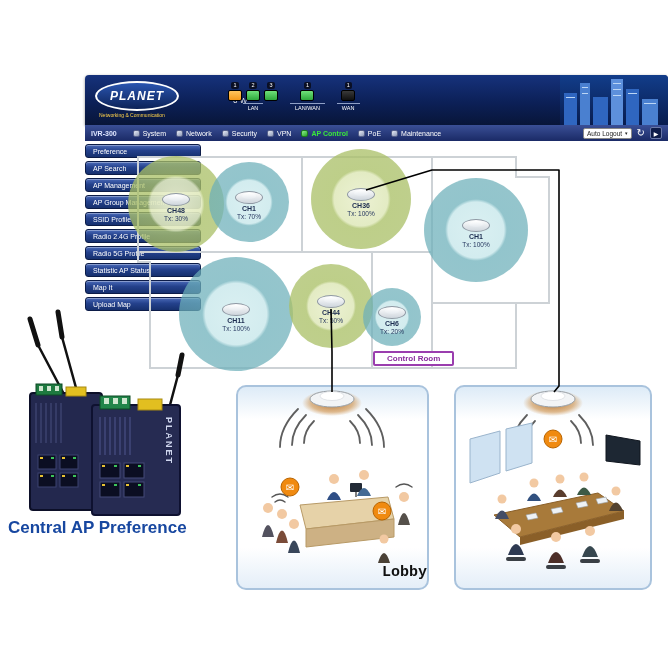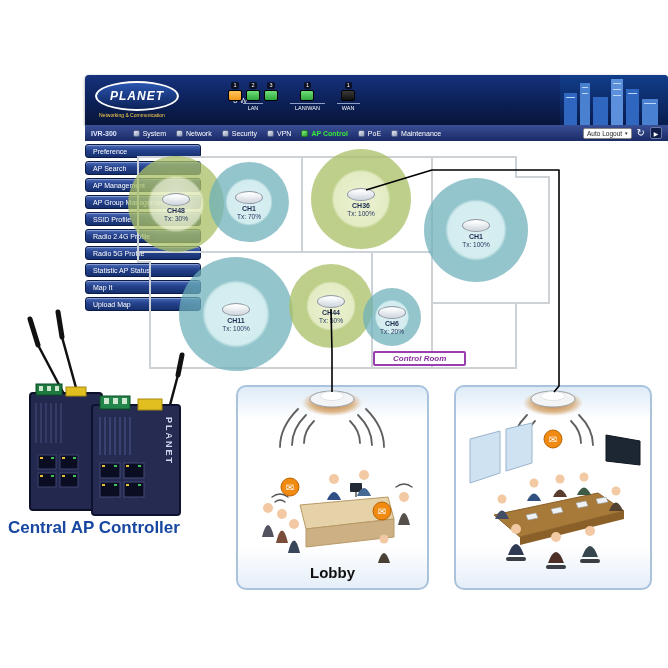--- a/index.html
+++ b/index.html
@@ -60,33 +60,33 @@
   .cov.teal{background:radial-gradient(circle, rgba(216,239,241,.95) 0%, rgba(206,234,237,.9) 38%,
      rgba(110,177,187,.75) 42%, rgba(106,173,183,.7) 96%, rgba(106,173,183,0) 100%);}
   .ap{position:absolute;transform:translateX(-50%);text-align:center;z-index:3;width:72px;cursor:pointer;}
   .ap-disc{width:26px;height:11px;margin:0 auto;background:linear-gradient(180deg,#ffffff,#cfd6dd);
     border:1px solid #8f98a3;border-radius:50%;position:relative;}
   .ap-disc::after{content:"";position:absolute;left:50%;top:1px;transform:translateX(-50%);
     width:14px;height:6px;border-radius:50%;background:linear-gradient(180deg,#fff,#e4e9ee);}
   .ap-ch{font-size:7px;font-weight:bold;color:#1c2c50;margin-top:1px;line-height:8px;}
   .ap-tx{font-size:6.5px;color:#25365e;line-height:7px;}
   .room-label{position:absolute;left:373px;top:351px;background:#fff;border:2px solid #9a3dae;color:#8a2d9e;
-    font-size:8px;font-weight:bold;padding:1px 18px;border-radius:2px;z-index:3;font-style:italic;}
+    font-size:8px;font-weight:bold;padding:1px 12px;border-radius:2px;z-index:3;}
 
   
   #devices{position:absolute;left:0;top:305px;z-index:4;}
   #caption{position:absolute;left:8px;top:518px;font-size:17px;font-weight:bold;color:#1747a0;z-index:6;}
 
   
   .panel{position:absolute;height:205px;border:2px solid #a9c3dd;border-radius:10px;box-sizing:border-box;
     background:linear-gradient(180deg,#ddebf7 0%,#ffffff 16%,#ffffff 80%,#e4eef8 100%);z-index:5;}
   #panel-lobby{left:236px;top:385px;width:193px;}
   #panel-meeting{left:454px;top:385px;width:198px;}
-  .panel-title{position:absolute;bottom:7px;width:100%;text-align:center;font-size:15px;
-    font-weight:bold;color:#101010;}
+  .panel-title{position:absolute;bottom:7px;width:100%;text-align:right;font-size:15px;
+    font-weight:bold;color:#101010;font-family:Liberation Mono, monospace;}
   .scene{position:absolute;left:0;top:0;}
 </style>
 </head>
 <body>
 
 <div id="ui-header">
   <div class="logo-ellipse">
     <span class="logo-text">PLANET</span>
   </div>
   <div class="logo-tagline">Networking &amp; Communication</div>
@@ -355,21 +355,21 @@
       <g fill="#3cc45a">
           <rect x="114" y="160" width="3" height="2"></rect>
           <rect x="138" y="160" width="3" height="2"></rect>
           <rect x="114" y="179" width="3" height="2"></rect>
           <rect x="138" y="179" width="3" height="2"></rect>
         </g>
     </g>
   </g>
 </svg>
 
-<div id="caption">Central AP Controller</div>
+<div id="caption">Central AP Preference</div>
 
 <div class="panel" id="panel-lobby">
   <svg class="scene" width="189" height="201" viewBox="0 0 189 201">
     <defs>
       <radialGradient id="glowL" cx="0.5" cy="0.5" r="0.5">
         <stop offset="0" stop-color="#b46a22" stop-opacity="0.95"></stop>
         <stop offset="0.7" stop-color="#c98434" stop-opacity="0.55"></stop>
         <stop offset="1" stop-color="#c98434" stop-opacity="0"></stop>
       </radialGradient>
     </defs>

